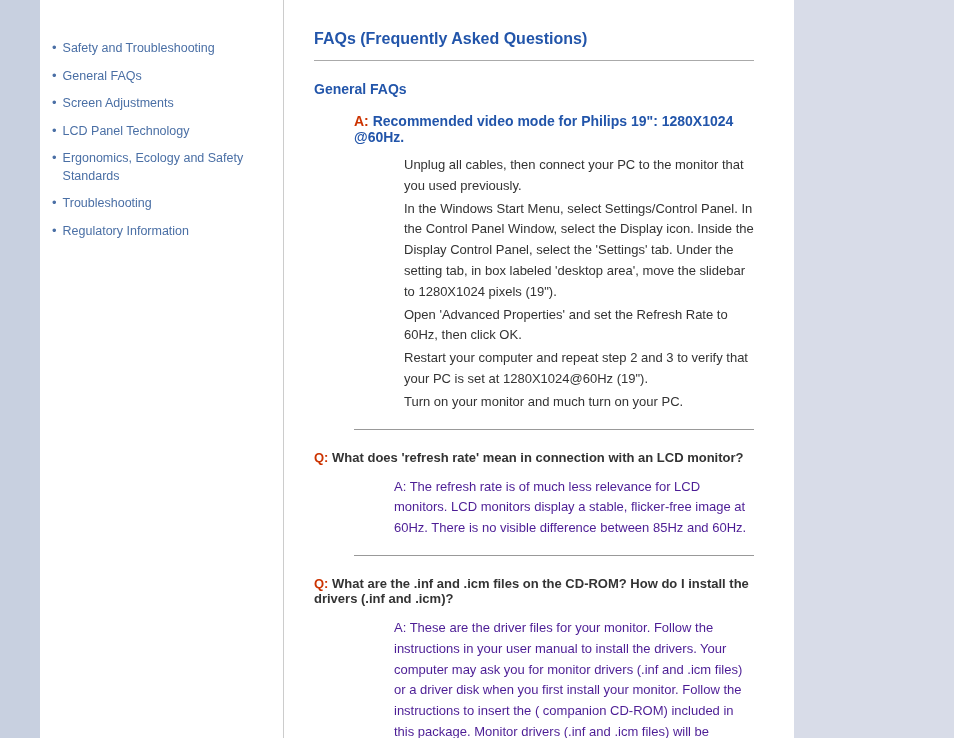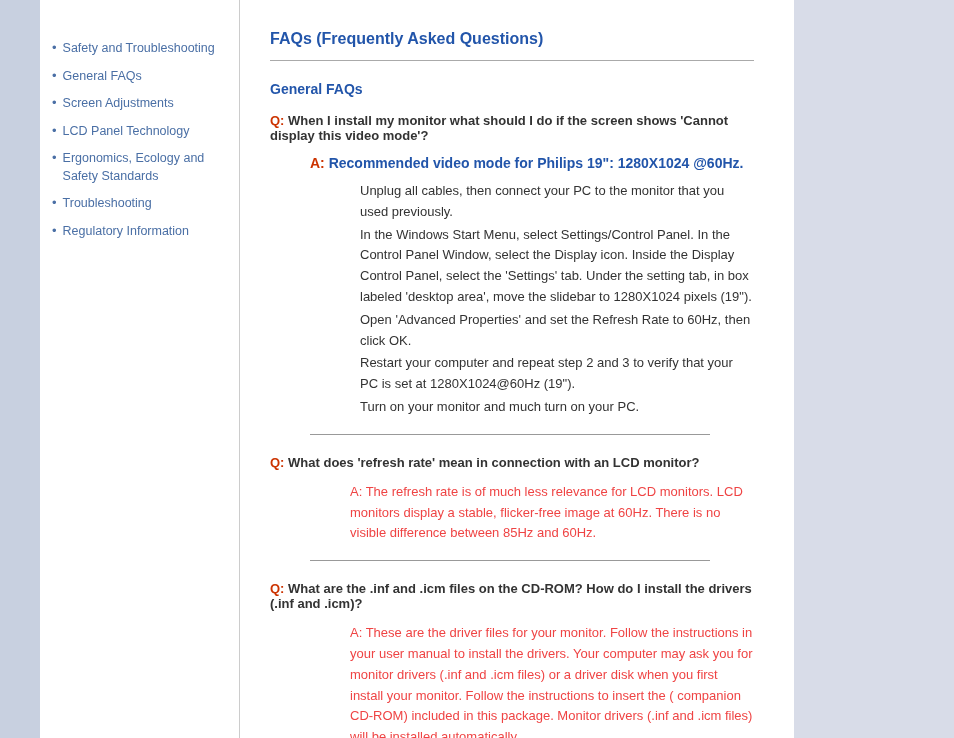--- a/index.html
+++ b/index.html
@@ -13,21 +13,21 @@
       overflow: hidden;
     }
 
     .left-accent {
       width: 40px;
       background: #c8d0e0;
       flex-shrink: 0;
     }
 
     .sidebar {
-      width: 200px;
+      width: 244px;
       background: #ffffff;
       flex-shrink: 0;
       padding: 40px 10px 20px 12px;
       border-right: 1px solid #ccc;
     }
 
     .sidebar ul {
       list-style: none;
       padding: 0;
       margin: 0;
@@ -123,21 +123,21 @@
     .answer-text {
       padding-left: 50px;
       color: #333;
       font-size: 13px;
       line-height: 1.6;
       margin-bottom: 10px;
     }
 
     .answer-inline {
       padding-left: 40px;
-      color: #ef4444;
+      color: #4c1d95;
       font-size: 13px;
       line-height: 1.6;
       margin-bottom: 10px;
     }
 
     .section-divider {
       border: none;
       border-top: 1px solid #999;
       width: 400px;
       margin: 16px 0 16px 40px;
@@ -176,21 +176,20 @@
 </nav>
 
 <main class="main-content">
   <h1 class="page-title">FAQs (Frequently Asked Questions)</h1>
   <hr class="title-divider">
 
   <h2 class="section-heading">General FAQs</h2>
 
   <div id="qa-container">
       <div class="qa-block">
-        <div class="question"><span class="q-label">Q: </span>When I install my monitor what should I do if the screen shows 'Cannot display this video mode'?</div>
         <div class="answer-block">
           <div class="answer-heading"><span class="a-label">A: </span>Recommended video mode for Philips 19": 1280X1024 @60Hz.</div>
           <div class="answer-text">
             <p style="margin-bottom: 2px;">Unplug all cables, then connect your PC to the monitor that you used previously.</p>
             <p style="margin-bottom: 2px;">In the Windows Start Menu, select Settings/Control Panel. In the Control Panel Window, select the Display icon. Inside the Display Control Panel, select the 'Settings' tab. Under the setting tab, in box labeled 'desktop area', move the slidebar to 1280X1024 pixels (19").</p>
             <p style="margin-bottom: 2px;">Open 'Advanced Properties' and set the Refresh Rate to 60Hz, then click OK.</p>
             <p style="margin-bottom: 2px;">Restart your computer and repeat step 2 and 3 to verify that your PC is set at 1280X1024@60Hz (19").</p>
             <p style="margin-bottom: 2px;">Turn on your monitor and much turn on your PC.</p>
           </div>
         </div>

